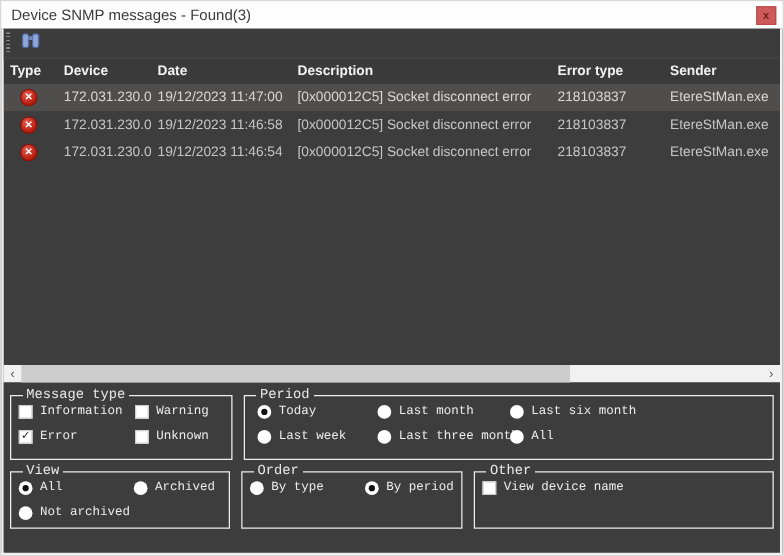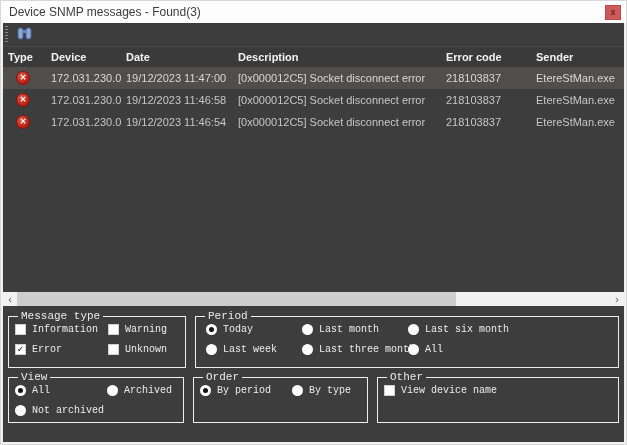--- a/index.html
+++ b/index.html
@@ -146,21 +146,21 @@
         </span>
       </div>
     </div>
 
     <div class="grid-area">
       <div class="trow thead">
         <div>Type</div>
         <div>Device</div>
         <div>Date</div>
         <div>Description</div>
-        <div>Error code</div>
+        <div>Error type</div>
         <div>Sender</div>
       </div>
 
       <div class="trow drow selected">
         <div class="cell-type">
             <span class="err-icon"></span>
           </div>
         <div>172.031.230.087</div>
         <div>19/12/2023 11:47:00</div>
         <div>[0x000012C5] Socket disconnect error</div>
@@ -275,26 +275,26 @@
               <span class="radio"></span>
               <span>Not archived</span>
             </div>
           </div>
         </fieldset>
 
         <fieldset class="fs-order">
           <legend>Order</legend>
           <div class="opt-grid cols-2b">
             <div class="opt">
+              <span class="radio"></span>
+              <span>By type</span>
+            </div>
+            <div class="opt">
               <span class="radio selected"></span>
               <span>By period</span>
-            </div>
-            <div class="opt">
-              <span class="radio"></span>
-              <span>By type</span>
             </div>
           </div>
         </fieldset>
 
         <fieldset class="fs-other">
           <legend>Other</legend>
           <div class="opt-grid cols-1">
             <div class="opt">
               <span class="checkbox"></span>
               <span>View device name</span>

